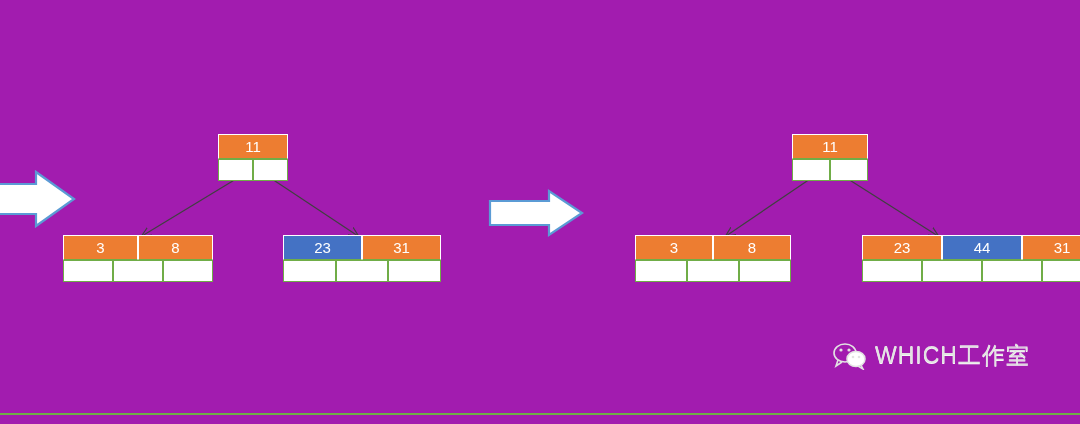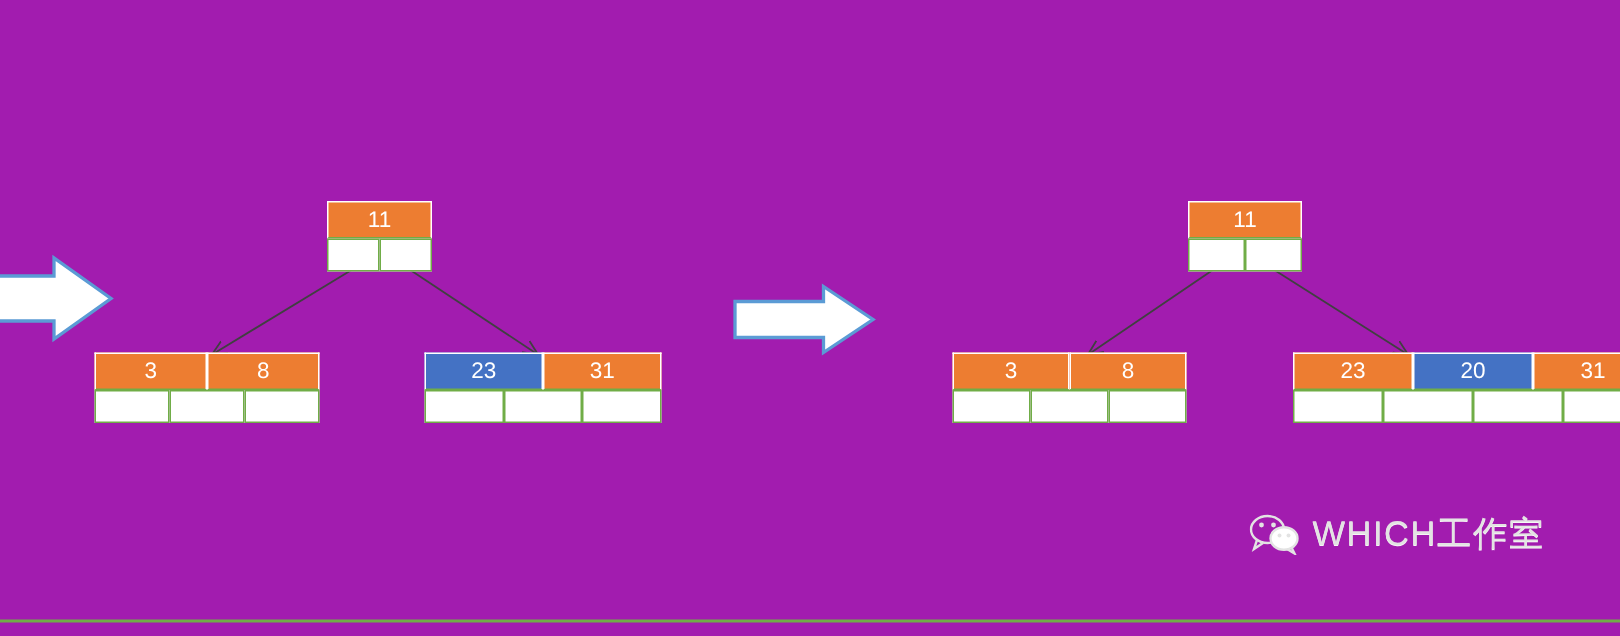--- a/index.html
+++ b/index.html
@@ -160,21 +160,21 @@
     <div class="child-row">
       <div class="child-cell" style="width:52px;"></div>
       <div class="child-cell" style="width:52px;"></div>
       <div class="child-cell" style="width:52px;"></div>
     </div>
   </div>
 
   <div class="btree-node" style="left:862px; top:235px; width:240px;">
     <div class="key-row">
       <div class="key-cell orange" style="width:80px;">23</div>
-      <div class="key-cell blue" style="width:80px;">20</div>
+      <div class="key-cell blue" style="width:80px;">44</div>
       <div class="key-cell orange" style="width:80px;">31</div>
     </div>
     <div class="child-row">
       <div class="child-cell" style="width:60px;"></div>
       <div class="child-cell" style="width:60px;"></div>
       <div class="child-cell" style="width:60px;"></div>
       <div class="child-cell" style="width:60px;"></div>
     </div>
   </div>
 

